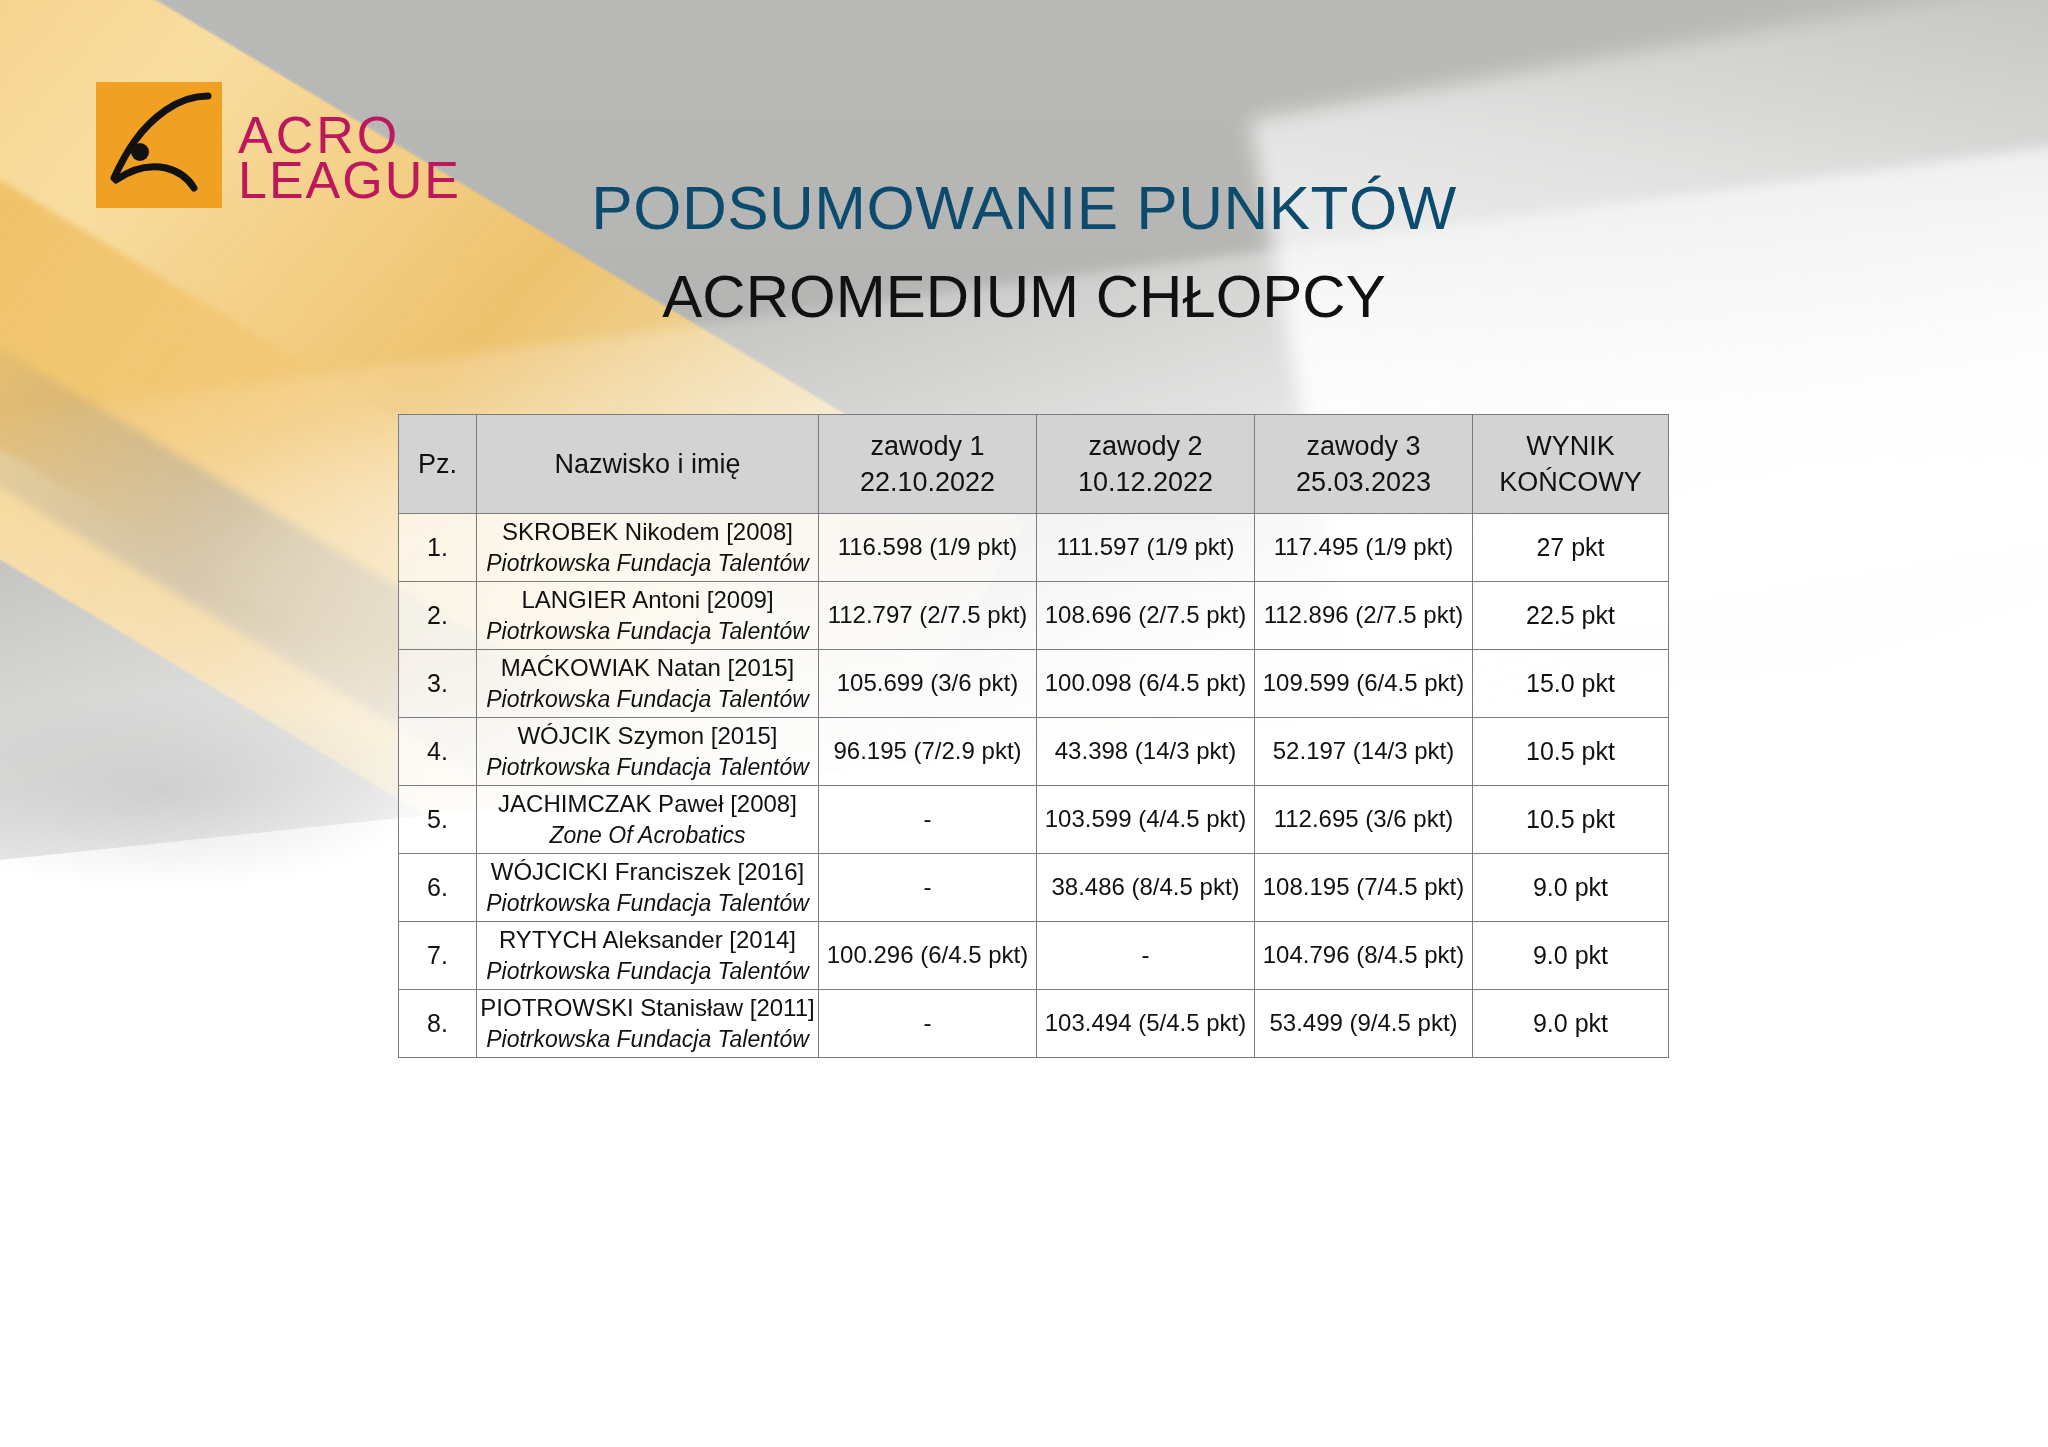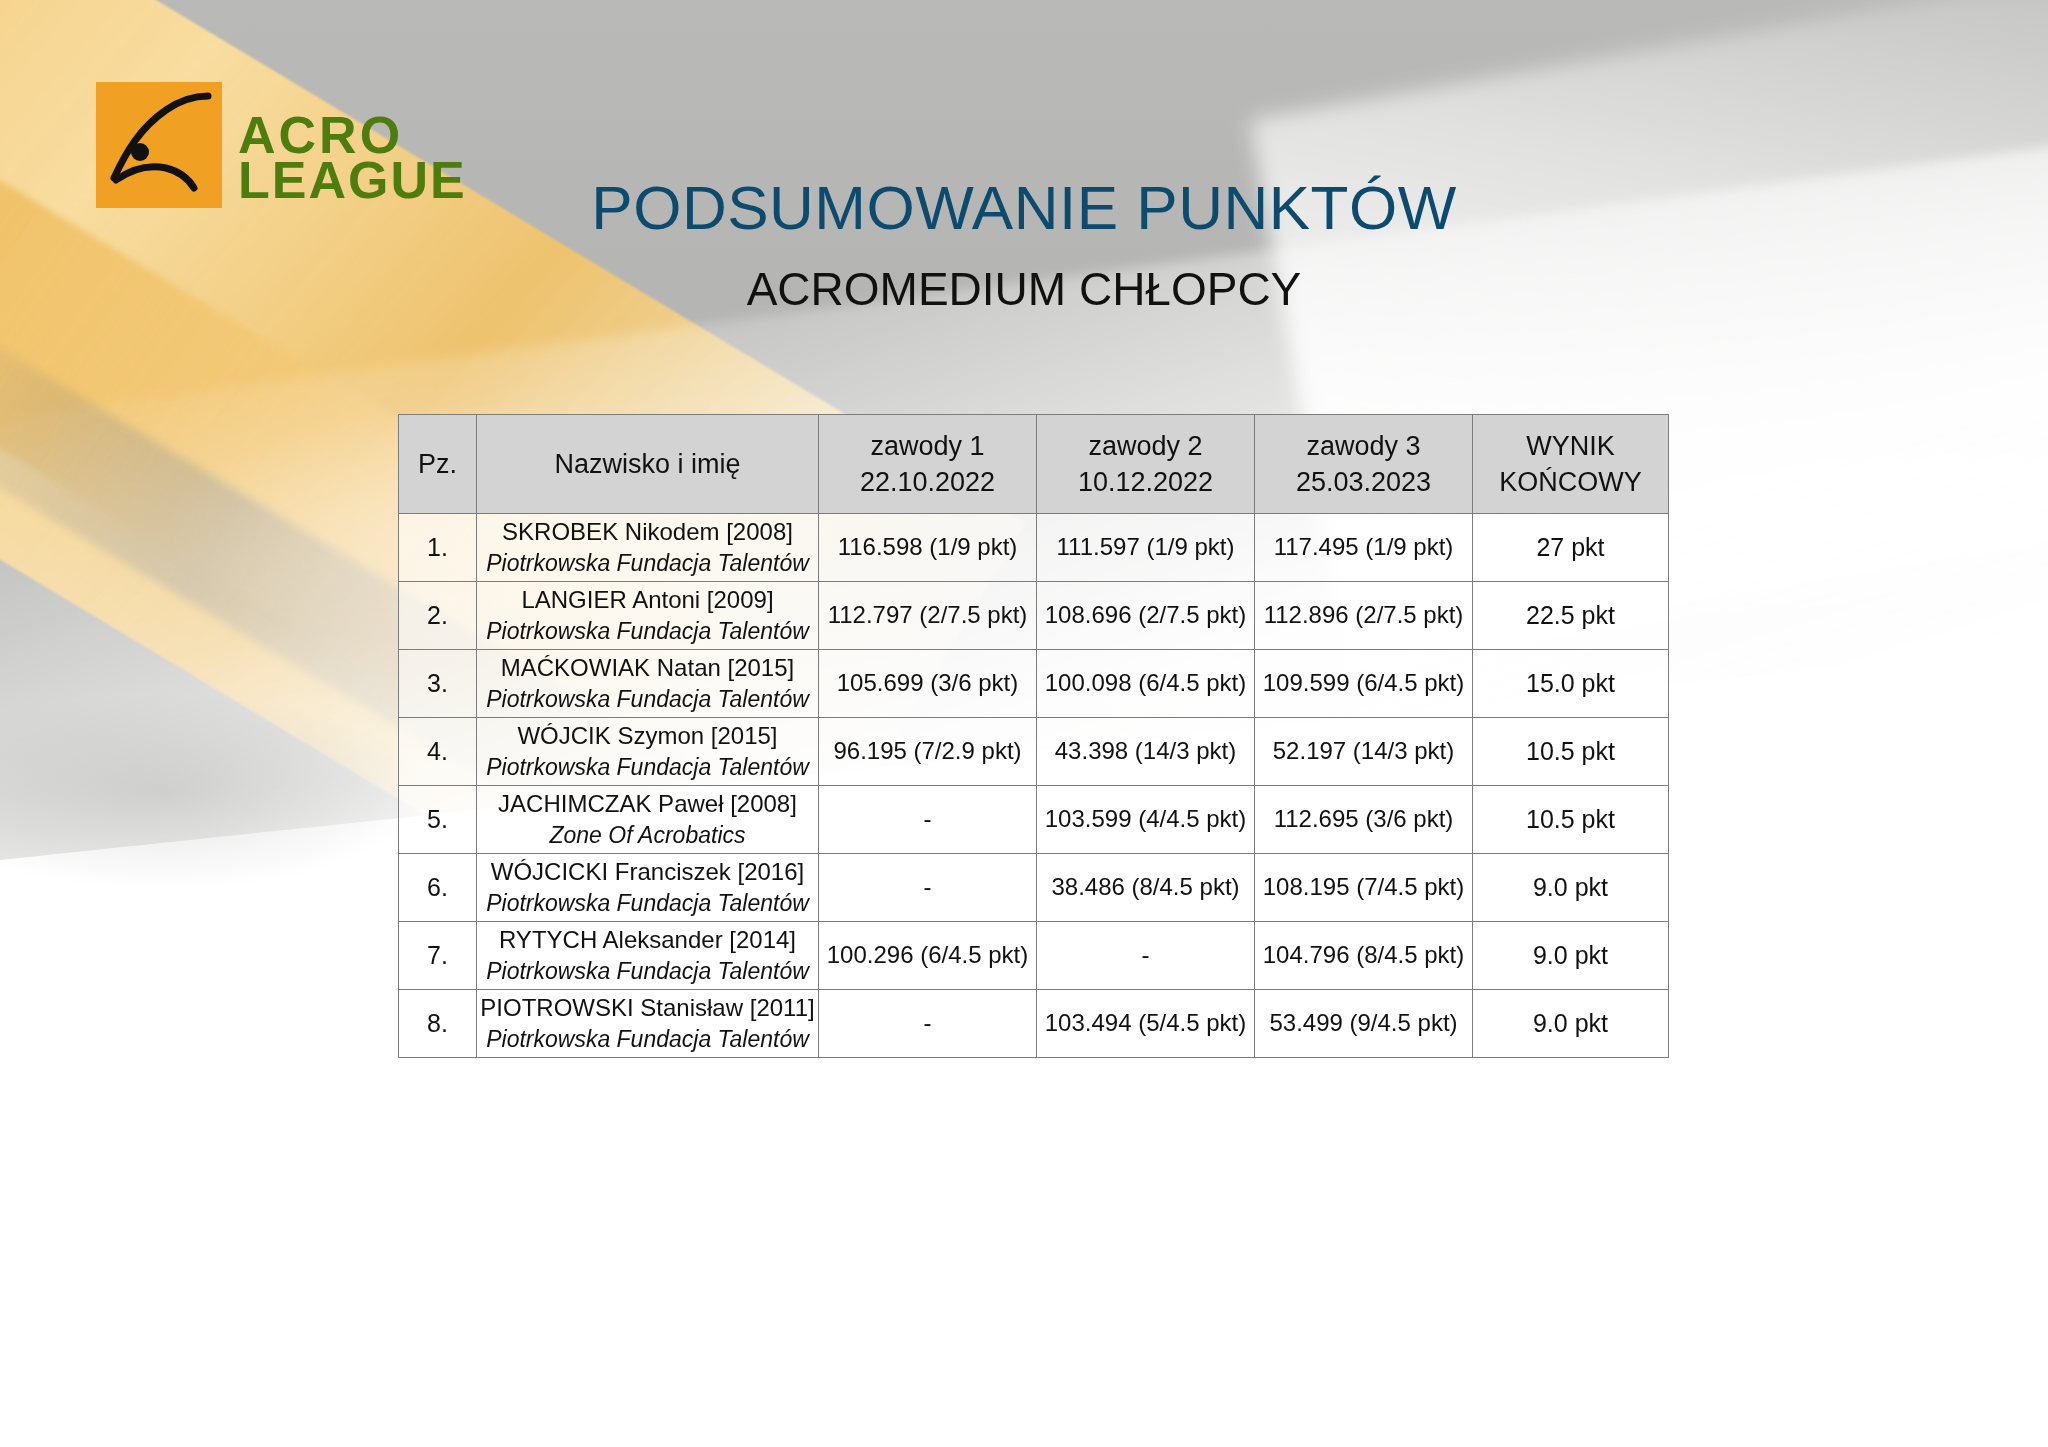--- a/index.html
+++ b/index.html
@@ -131,22 +131,22 @@
   .logo-mark {
     width: 126px;
     height: 126px;
     background: #f0a023;
     position: relative;
     overflow: hidden;
   }
   .logo-mark svg { display: block; }
   .logo-text {
     line-height: 0.86;
-    color: #4d7c0f;
-    font-weight: bold;
+    color: #be185d;
+    font-weight: normal;
     letter-spacing: 1px;
     margin-top: 25px;
   }
   .logo-text .l1 { font-size: 52px; letter-spacing: 3px; }
   .logo-text .l2 { font-size: 52px; letter-spacing: 2px; }
 
   
   .title {
     position: absolute;
     left: 0;
@@ -156,21 +156,21 @@
     font-size: 62px;
     letter-spacing: 0.5px;
     color: #0c4a6e;
   }
   .subtitle {
     position: absolute;
     left: 0;
     top: 262px;
     width: 2048px;
     text-align: center;
-    font-size: 46px;
+    font-size: 60px;
     color: #111111;
   }
 
   
   .table-wrap {
     position: absolute;
     left: 398px;
     top: 414px;
     width: 1270px;
   }

